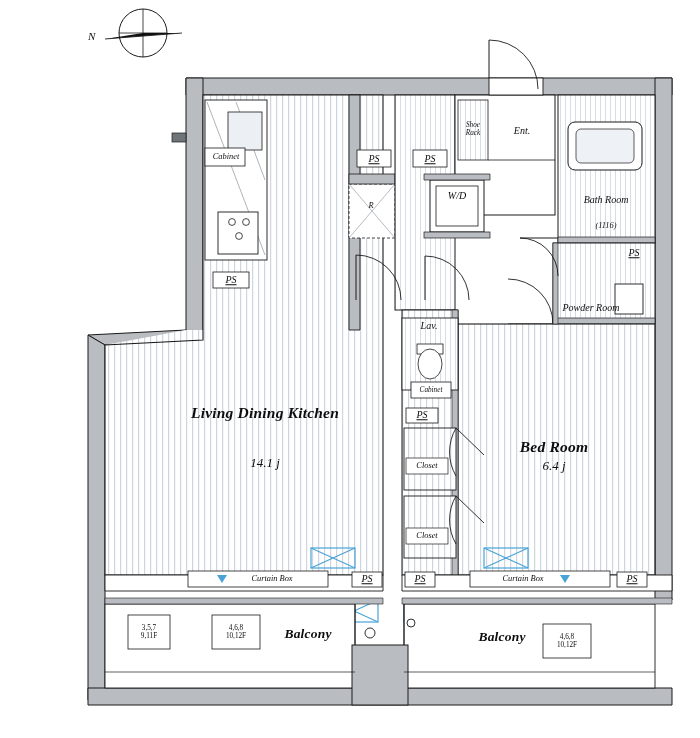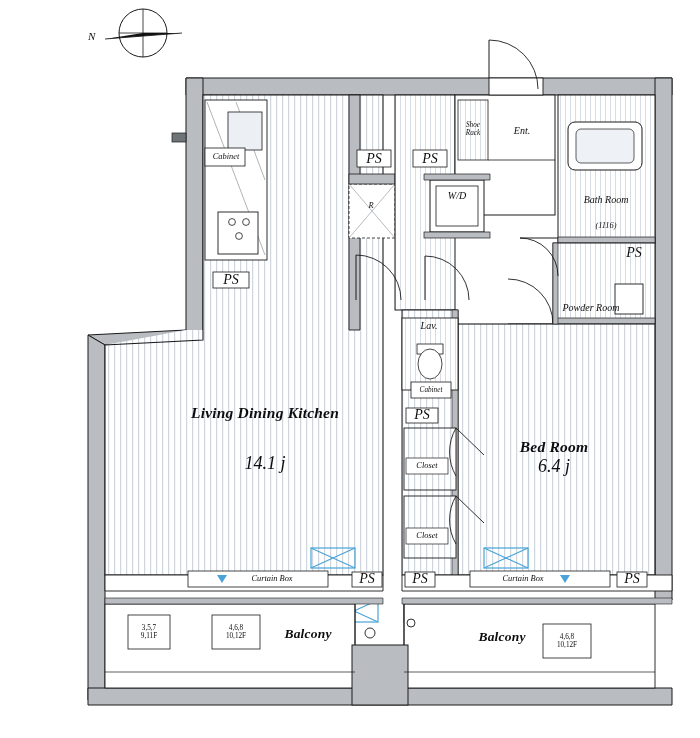--- a/index.html
+++ b/index.html
@@ -29,27 +29,27 @@
     text-align: center;
   }
   .lbl.italic { font-style: italic; }
   .room-name {
     font-size: 15.5px;
     font-style: italic;
     font-weight: bold;
     letter-spacing: 0.2px;
   }
   .room-area {
-    font-size: 18px;
+    font-size: 13px;
     font-style: italic;
   }
   .tiny { font-size: 7.2px; }
   .small { font-size: 8.4px; }
   .med { font-size: 10px; }
-  .ps { font-size: 14px; font-style: italic; }
+  .ps { font-size: 10px; font-style: italic; text-decoration: underline; }
   .ctr { transform: translate(-50%, -50%); }
   .compass-letter {
     position: absolute;
     font-size: 11px;
     font-style: italic;
     font-family: "Liberation Serif", serif;
     color: #111;
   }
 </style>
 </head>

